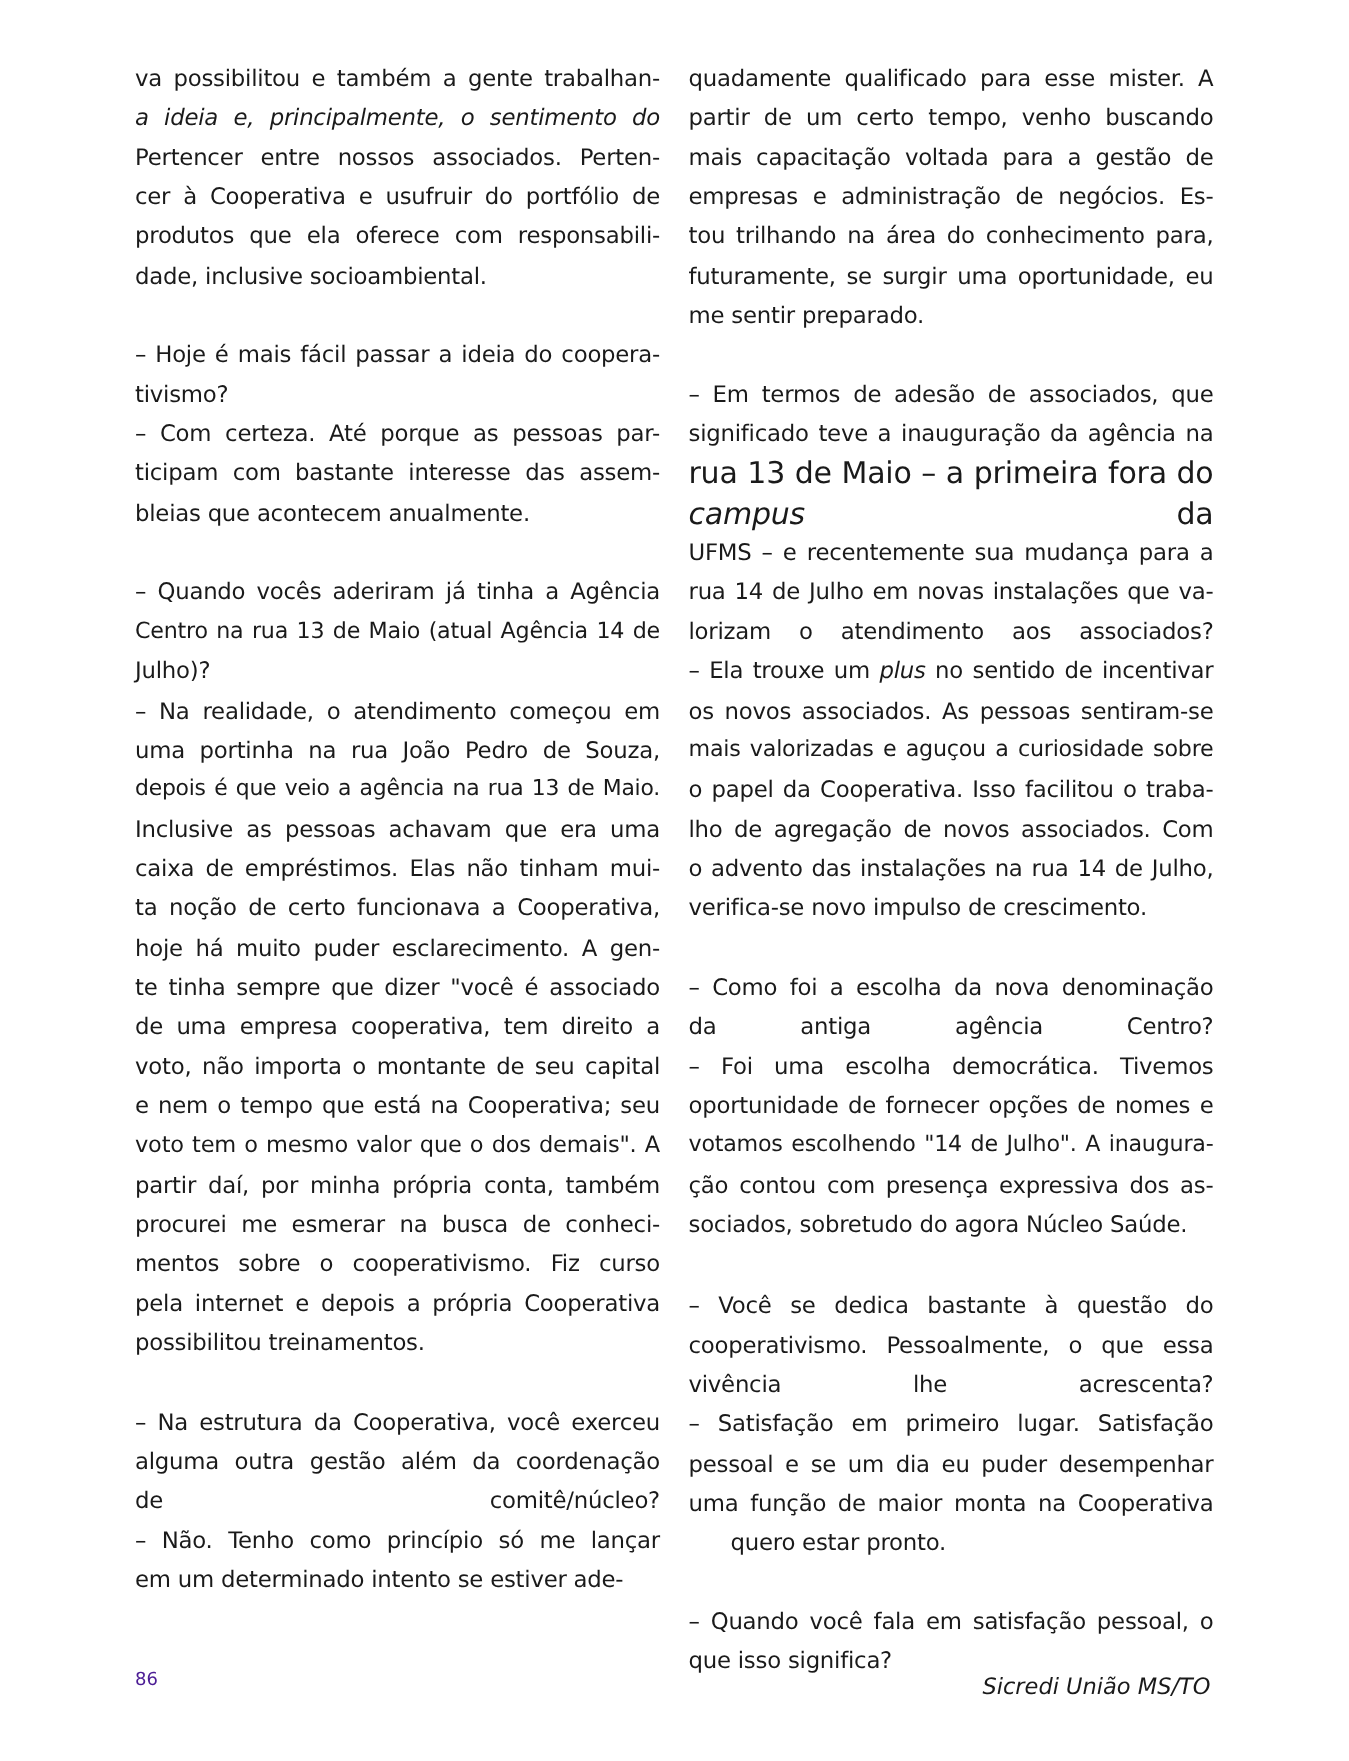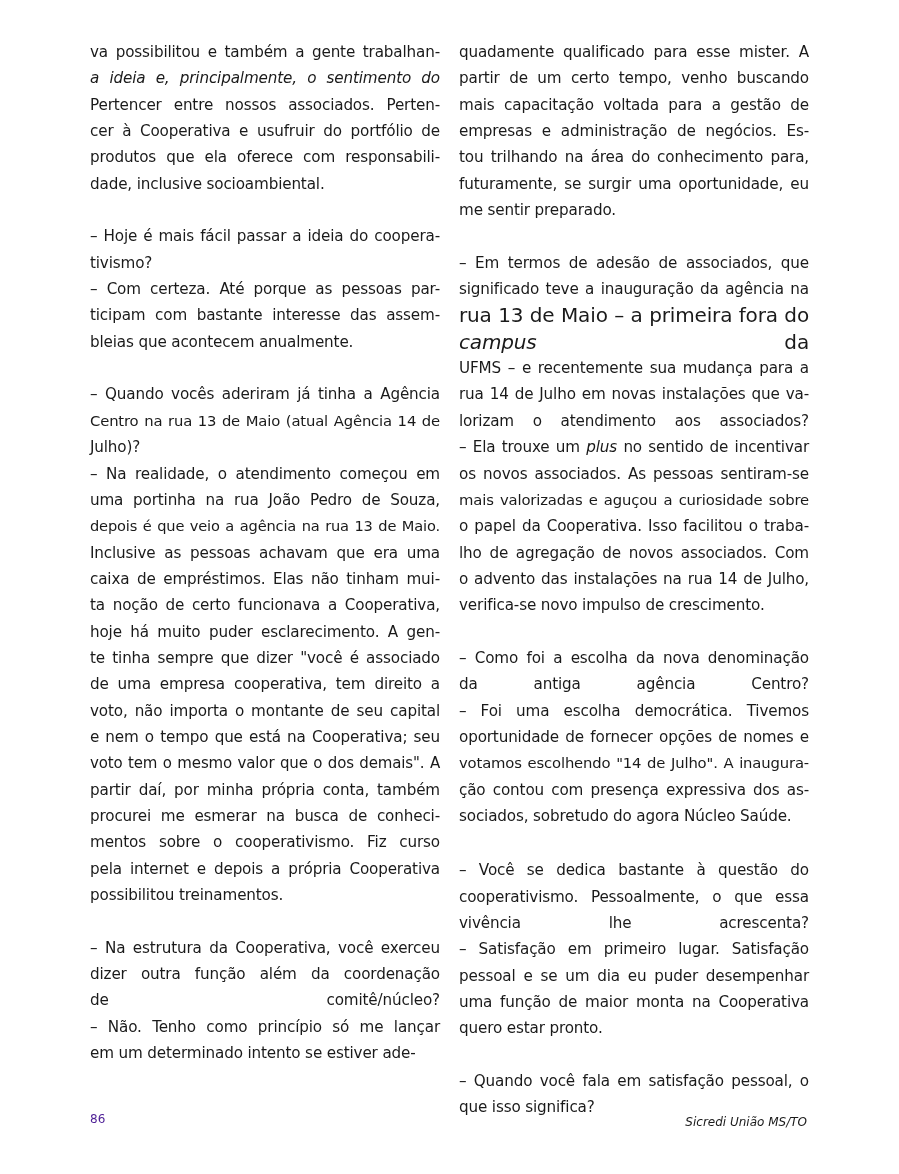--- a/index.html
+++ b/index.html
@@ -7,21 +7,21 @@
            font-family: "DejaVu Sans", sans-serif; color: #1a1a1a; }
     .col { position: absolute; top: 39px; width: 350px; font-size: 15.2px; line-height: 26.35px;
            letter-spacing: -0.15px; }
     .col-left { left: 90px; }
     .col-right { left: 459px; }
     .para { margin: 0 0 26.35px 0; text-align: justify; hyphens: manual; }
     .line-wrap { display: block; text-align: justify; text-align-last: justify; }
     .line-wrap.last { text-align-last: left; }
     em { font-style: italic; }
     .footer-page { position: absolute; left: 90px; top: 1112px; font-size: 12px; color: #4c1d95; }
-    .footer-pub { position: absolute; right: 92px; top: 1115px; font-size: 12px; font-style: italic; color: #1a1a1a; }
+    .footer-pub { position: absolute; right: 92px; top: 1115px; font-size: 15px; font-style: italic; color: #1a1a1a; }
   </style>
 </head>
 <body>
 
 <div class="col col-left" id="col-left">
     <div class="para">
       <span class="line-wrap" style="white-space: normal;">va possibilitou e também a gente trabalhan-</span>
       <span class="line-wrap" style="white-space: normal; font-style: italic;">a ideia e, principalmente, o sentimento do</span>
       <span class="line-wrap" style="white-space: normal;">Pertencer entre nossos associados. Perten-</span>
       <span class="line-wrap" style="white-space: normal;">cer à Cooperativa e usufruir do portfólio de</span>
@@ -52,21 +52,21 @@
       <span class="line-wrap" style="white-space: normal;">e nem o tempo que está na Cooperativa; seu</span>
       <span class="line-wrap" style="white-space: normal; font-size: 15px;">voto tem o mesmo valor que o dos demais". A</span>
       <span class="line-wrap" style="white-space: normal;">partir daí, por minha própria conta, também</span>
       <span class="line-wrap" style="white-space: normal;">procurei me esmerar na busca de conheci-</span>
       <span class="line-wrap" style="white-space: normal;">mentos sobre o cooperativismo. Fiz curso</span>
       <span class="line-wrap" style="white-space: normal;">pela internet e depois a própria Cooperativa</span>
       <span class="line-wrap last" style="white-space: normal;">possibilitou treinamentos.</span>
     </div>
     <div class="para">
       <span class="line-wrap" style="white-space: normal;">– Na estrutura da Cooperativa, você exerceu</span>
-      <span class="line-wrap" style="white-space: normal;">dizer outra função além da coordenação</span>
+      <span class="line-wrap" style="white-space: normal;">alguma outra gestão além da coordenação</span>
       <span class="line-wrap" style="white-space: normal;">de comitê/núcleo?</span>
       <span class="line-wrap" style="white-space: normal;">– Não. Tenho como princípio só me lançar</span>
       <span class="line-wrap last" style="white-space: normal;">em um determinado intento se estiver ade-</span>
     </div>
   </div>
 <div class="col col-right" id="col-right">
     <div class="para">
       <span class="line-wrap" style="white-space: normal;">quadamente qualificado para esse mister. A</span>
       <span class="line-wrap" style="white-space: normal;">partir de um certo tempo, venho buscando</span>
       <span class="line-wrap" style="white-space: normal;">mais capacitação voltada para a gestão de</span>
@@ -99,21 +99,21 @@
       <span class="line-wrap" style="white-space: normal;">ção contou com presença expressiva dos as-</span>
       <span class="line-wrap last" style="white-space: normal;">sociados, sobretudo do agora Núcleo Saúde.</span>
     </div>
     <div class="para">
       <span class="line-wrap" style="white-space: normal; margin-top: 28px;">– Você se dedica bastante à questão do</span>
       <span class="line-wrap" style="white-space: normal;">cooperativismo. Pessoalmente, o que essa</span>
       <span class="line-wrap" style="white-space: normal;">vivência lhe acrescenta?</span>
       <span class="line-wrap" style="white-space: normal;">– Satisfação em primeiro lugar. Satisfação</span>
       <span class="line-wrap" style="white-space: normal;">pessoal e se um dia eu puder desempenhar</span>
       <span class="line-wrap" style="white-space: normal;">uma função de maior monta na Cooperativa</span>
-      <span class="line-wrap last" style="white-space: normal;">quero estar pronto.</span>
+      <span class="line-wrap last" style="white-space: normal; margin-left: 28px;">quero estar pronto.</span>
     </div>
     <div class="para">
       <span class="line-wrap" style="white-space: normal;">– Quando você fala em satisfação pessoal, o</span>
       <span class="line-wrap last" style="white-space: normal;">que isso significa?</span>
     </div>
   </div>
 
 <div class="footer-page">86</div>
 <div class="footer-pub">Sicredi União MS/TO</div>
 

